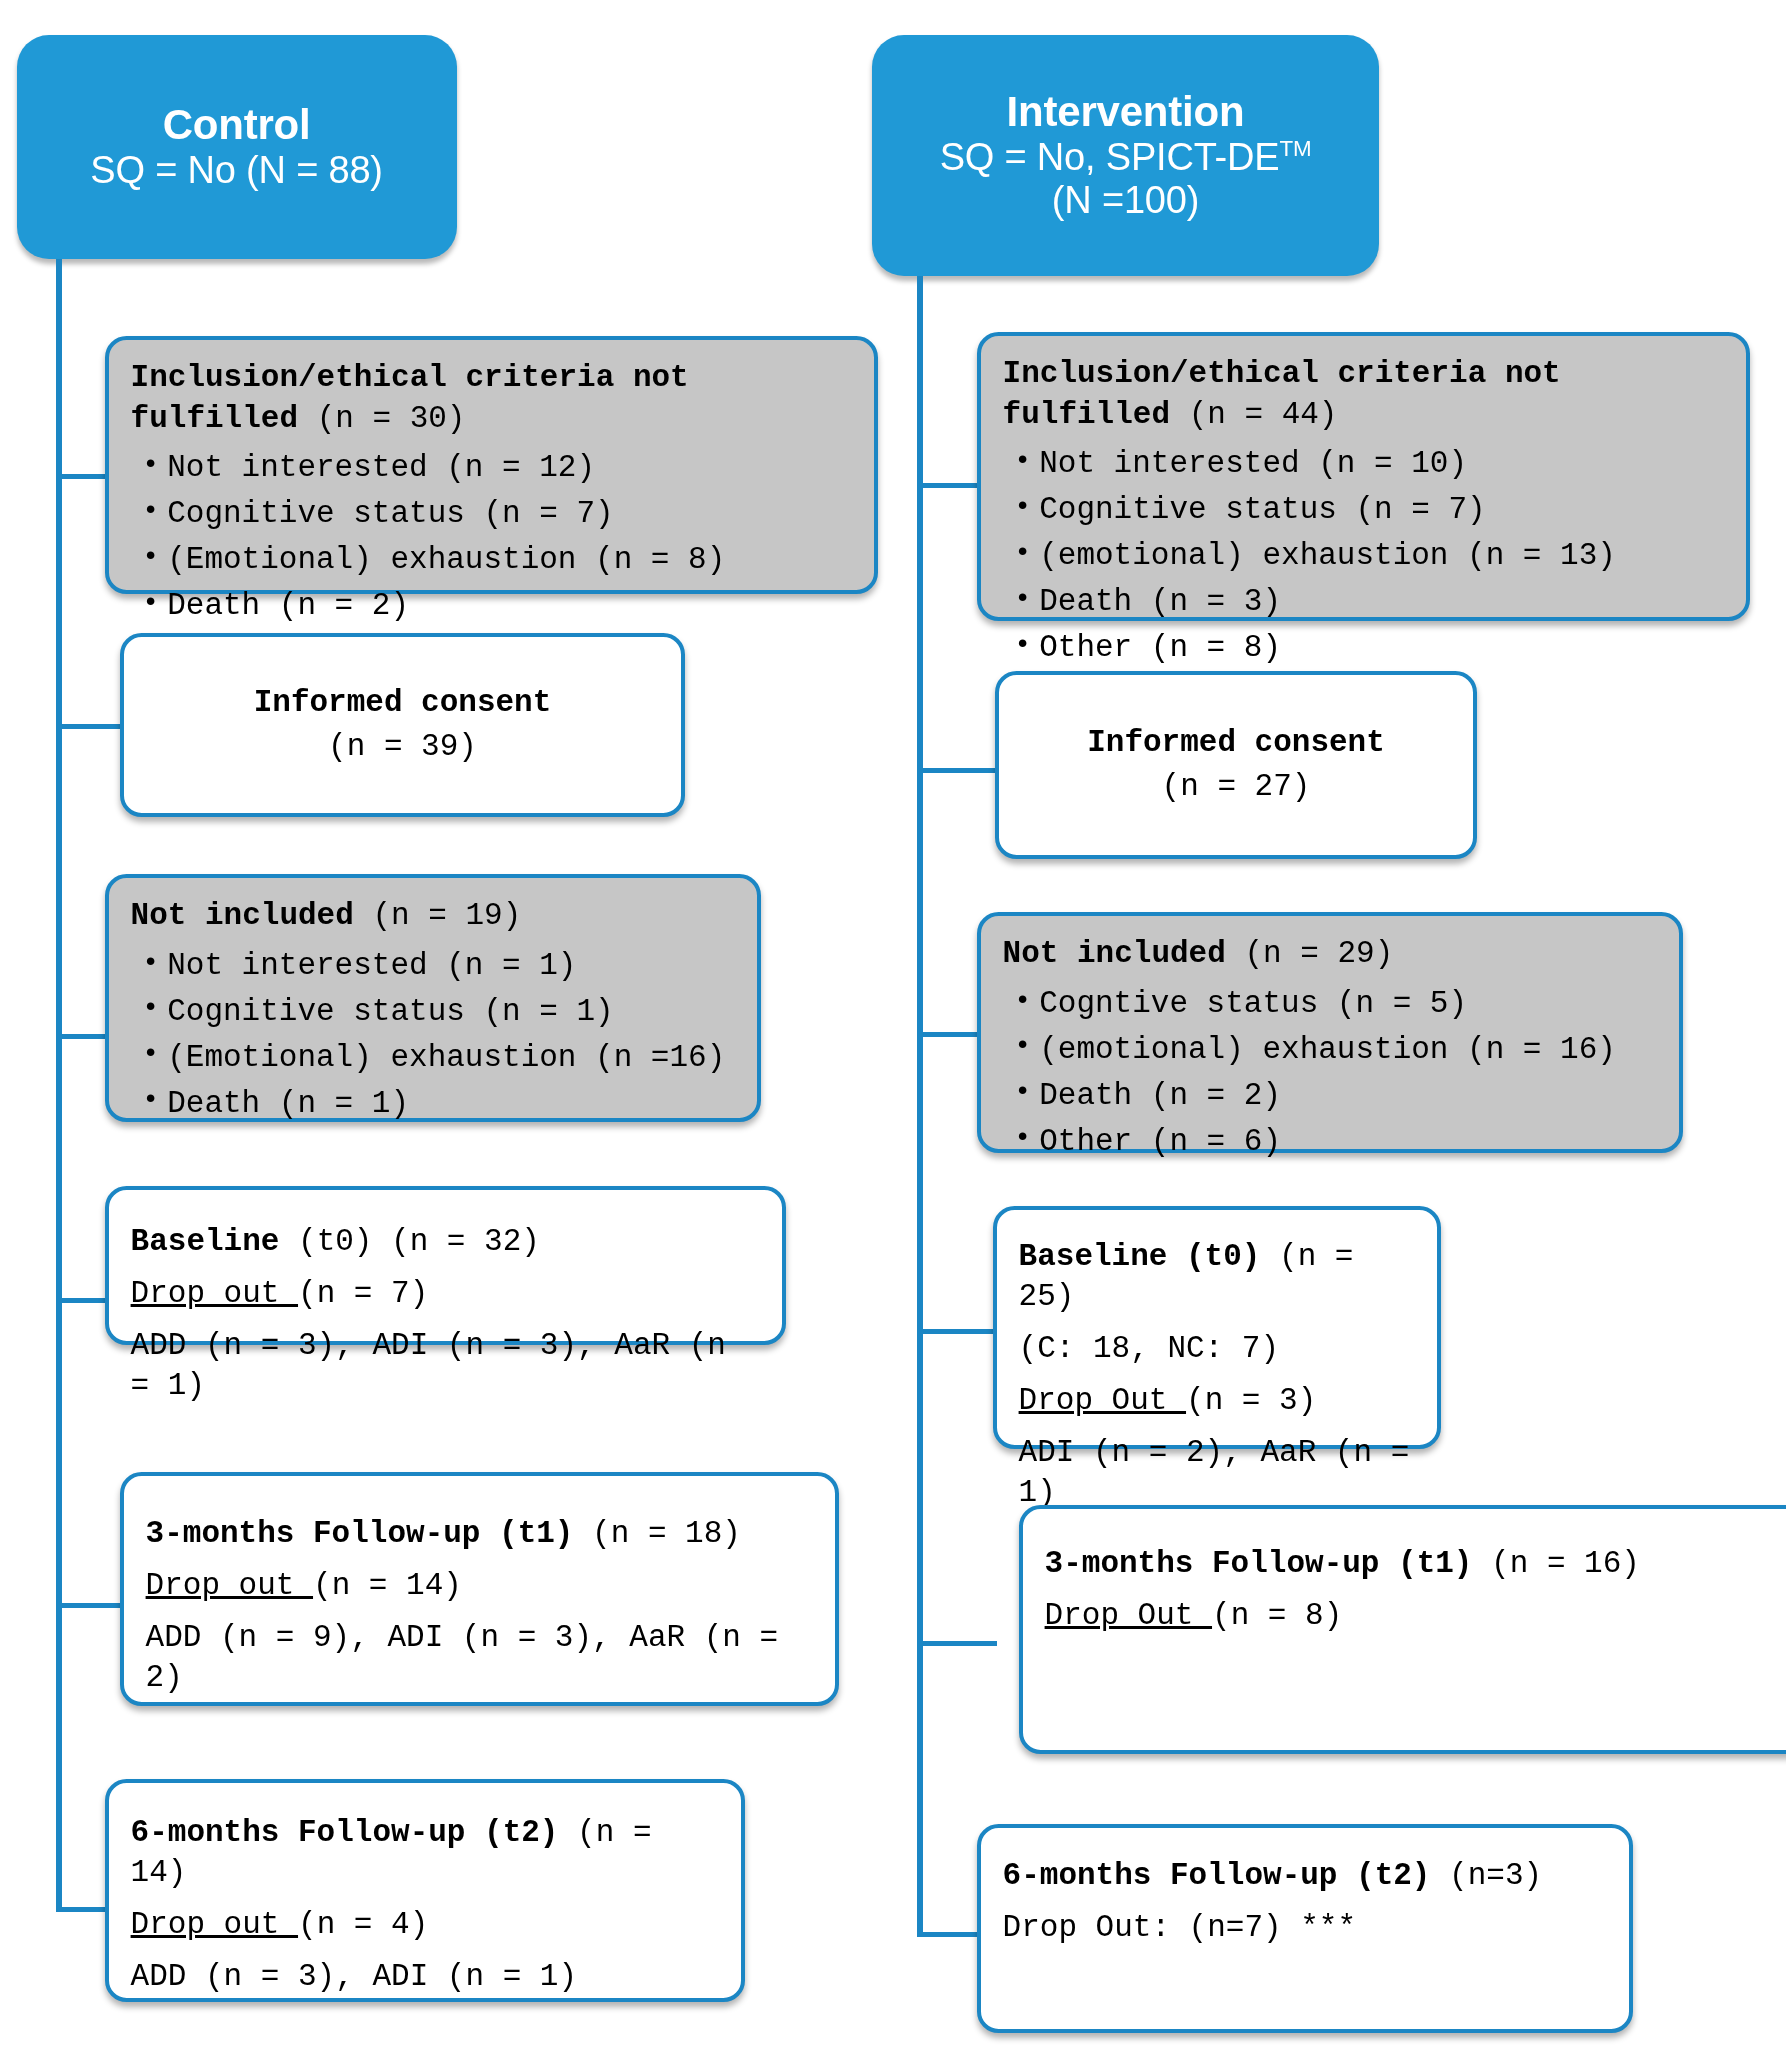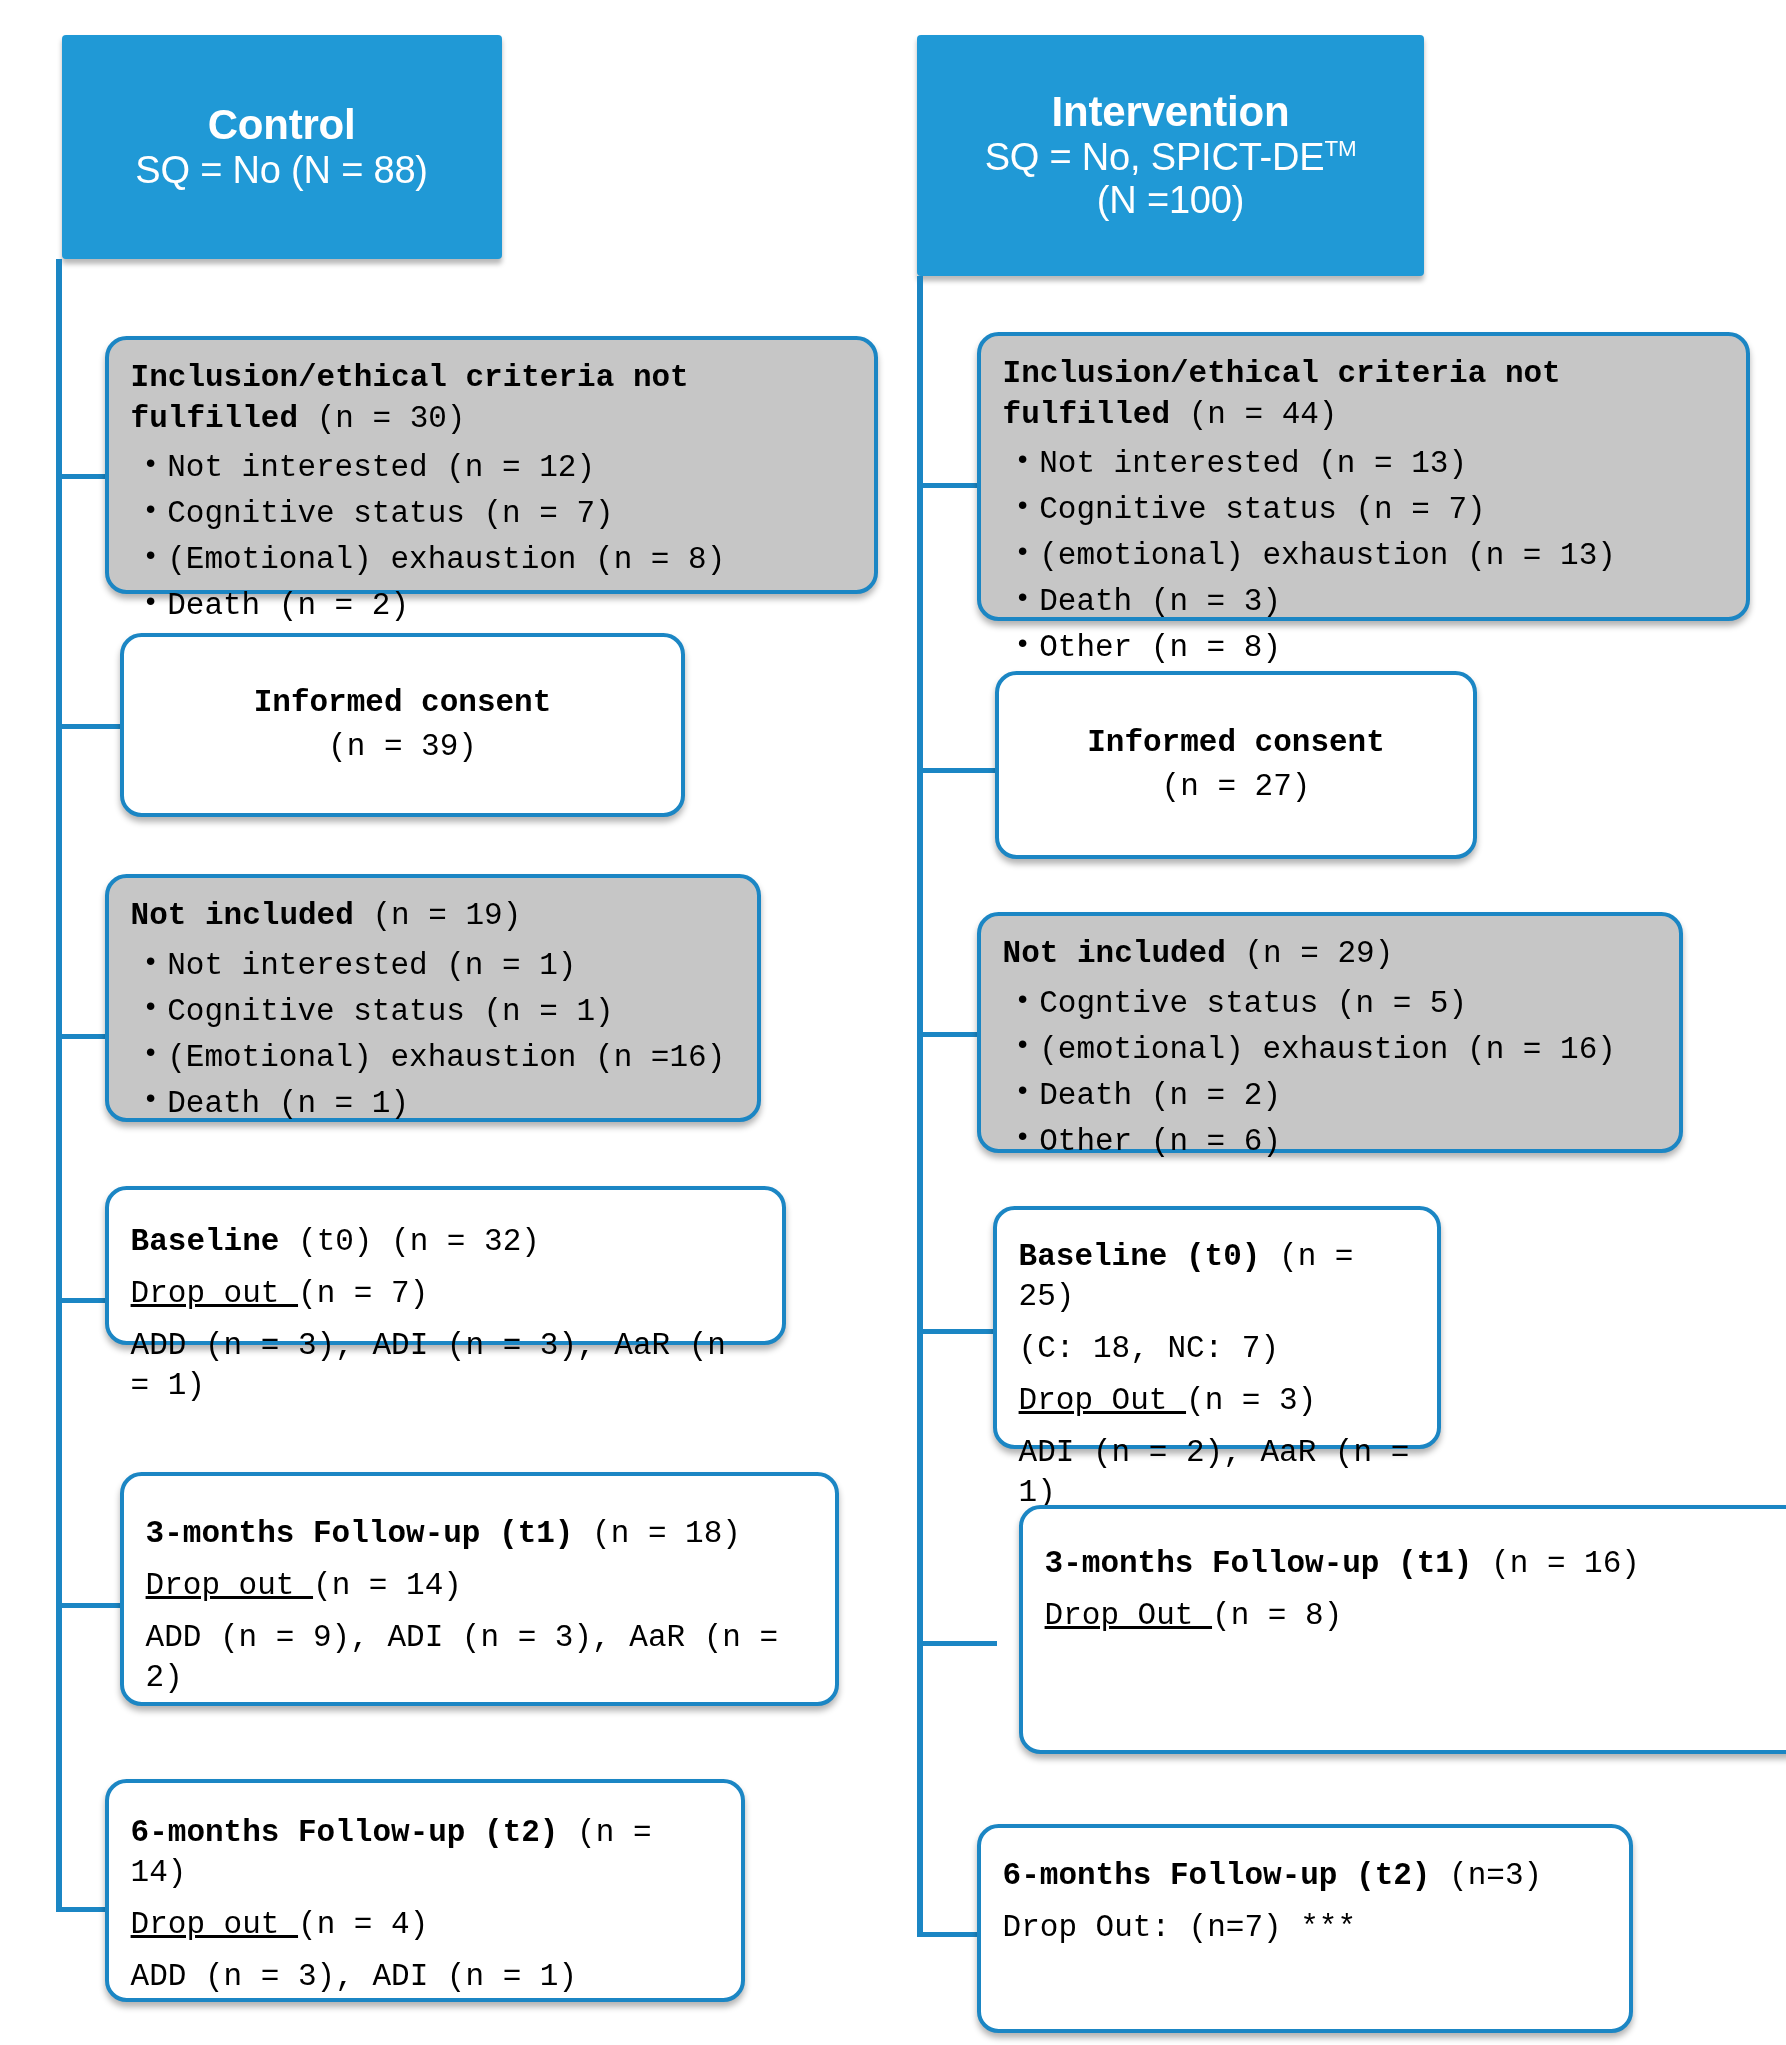--- a/index.html
+++ b/index.html
@@ -25,30 +25,29 @@
   .branch {
     position: absolute;
     height: 5px;
     background: #1b86c4;
   }
 
   
   .header-box {
     position: absolute;
     background: #2099d6;
-    border-radius: 4px;
+    border-radius: 32px;
     color: #ffffff;
     display: flex;
     flex-direction: column;
     align-items: center;
     justify-content: center;
     box-shadow: 0 4.2px 5.8px rgba(0,0,0,0.28);
     text-align: center;
     line-height: 1.14;
-    margin-left: 45px;
   }
   .header-box .hb-title {
     font-weight: bold;
     font-size: 42px;
     letter-spacing: -0.2px;
   }
   .header-box .hb-sub {
     font-weight: normal;
     font-size: 38px;
     letter-spacing: -0.2px;
@@ -228,21 +227,21 @@
   <div class="branch" style="left:917px; top:1641px; width:80px;"></div>
   <div class="branch" style="left:917px; top:1932px; width:80px;"></div>
 
   <div class="node gray" style="left:977px; top:332px; width:773px; height:289px;">
     <div class="body">
       <div>
         <span class="hl">Inclusion/ethical criteria not fulfilled</span>
         <span>(n = 44)</span>
       </div>
       <ul>
-        <li>Not interested (n = 13)</li>
+        <li>Not interested (n = 10)</li>
         <li>Cognitive status (n = 7)</li>
         <li>(emotional) exhaustion (n = 13)</li>
         <li>Death (n = 3)</li>
         <li>Other (n = 8)</li>
       </ul>
     </div>
   </div>
 
   <div class="node centered" style="left:995px; top:671px; width:482px; height:188px;">
     <div class="body">

